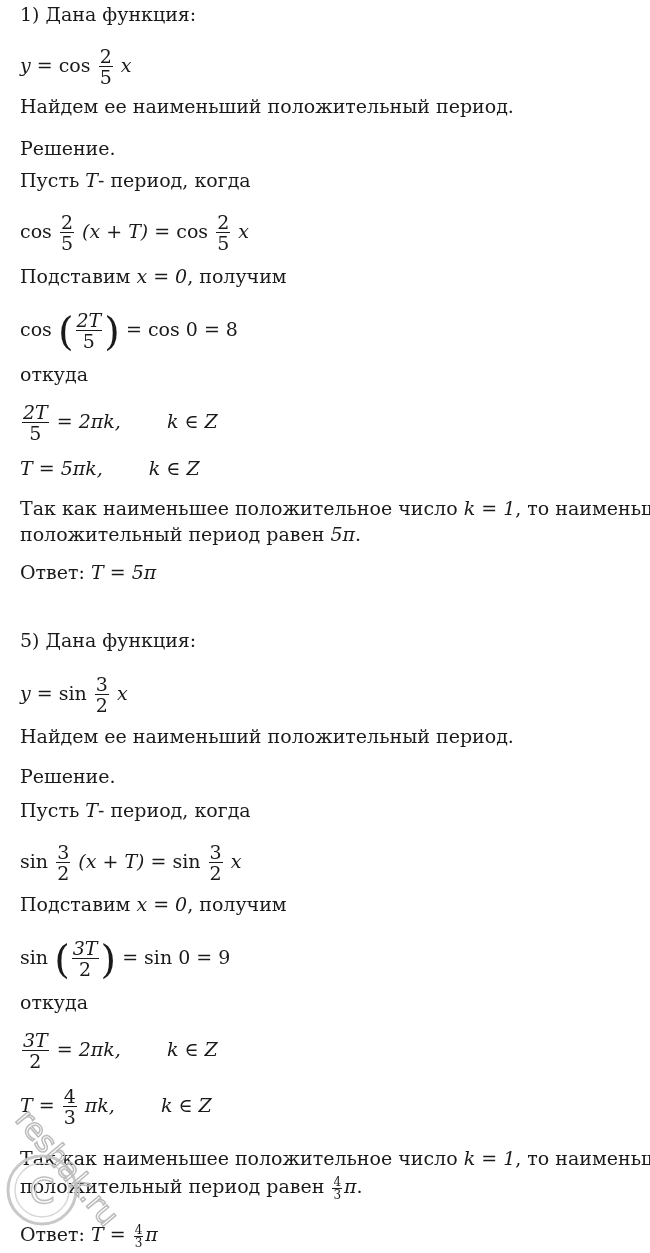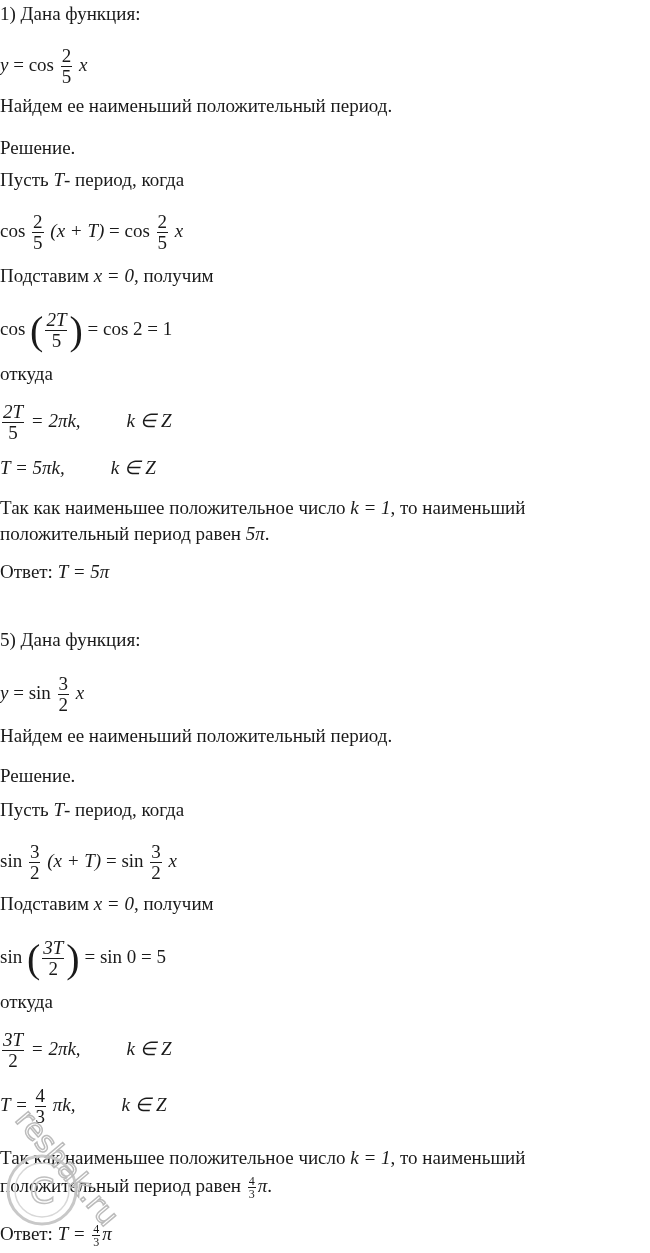--- a/index.html
+++ b/index.html
@@ -1,21 +1,21 @@
 <!DOCTYPE html>
 <html><head>
 <meta charset="utf-8">
 <style>
   html, body { margin: 0; padding: 0; background: #ffffff; }
   body {
     width: 650px; height: 1253px; position: relative; overflow: hidden;
     font-family: "DejaVu Serif", "Liberation Serif", serif;
     color: #1a1a1a; font-size: 19px;
   }
-  .line { position: absolute; left: 0; white-space: nowrap; line-height: 24px; font-family: Liberation Serif, serif; }
+  .line { position: absolute; left: 20px; white-space: nowrap; line-height: 24px; }
   .mi { font-style: italic; }
   .frac { display: inline-block; vertical-align: middle; text-align: center; margin: 0 2px; }
   .frac .num { display: block; line-height: 20px; padding: 0 1px; }
   .frac .den { display: block; line-height: 20px; border-top: 1.5px solid #1a1a1a; padding: 0 1px; }
   .frac.small { font-size: 12px; }
   .frac.small .num, .frac.small .den { line-height: 12px; }
   .paren { font-size: 40px; vertical-align: middle; line-height: 40px; font-weight: 300; }
   .gap { display: inline-block; width: 46px; }
   .watermark {
     position: absolute; left: 0px; top: 1090px; width: 150px; height: 163px;
@@ -47,21 +47,21 @@
   <span class="mi">x</span>
 </div>
 
 <div class="line" style="top:264px">
   <span>Подставим </span><span class="mi">x = 0</span><span>, получим</span>
 </div>
 
 <div class="line" style="top:310px">
   <span>cos</span>
   <span class="paren">(</span><span class="frac"><span class="num mi">2T</span><span class="den">5</span></span><span class="paren">)</span>
-  <span>= cos 2 = 1</span>
+  <span>= cos 0 = 8</span>
 </div>
 
 <div class="line" style="top:362px">откуда</div>
 
 <div class="line" style="top:402px">
   <span class="frac"><span class="num mi">2T</span><span class="den">5</span></span>
   <span class="mi">= 2πk,</span><span class="gap"></span><span class="mi">k ∈ Z</span>
 </div>
 
 <div class="line" style="top:456px">
@@ -100,21 +100,21 @@
   <span class="mi">x</span>
 </div>
 
 <div class="line" style="top:892px">
   <span>Подставим </span><span class="mi">x = 0</span><span>, получим</span>
 </div>
 
 <div class="line" style="top:938px">
   <span>sin</span>
   <span class="paren">(</span><span class="frac"><span class="num mi">3T</span><span class="den">2</span></span><span class="paren">)</span>
-  <span>= sin 0 = 5</span>
+  <span>= sin 0 = 9</span>
 </div>
 
 <div class="line" style="top:990px">откуда</div>
 
 <div class="line" style="top:1030px">
   <span class="frac"><span class="num mi">3T</span><span class="den">2</span></span>
   <span class="mi">= 2πk,</span><span class="gap"></span><span class="mi">k ∈ Z</span>
 </div>
 
 <div class="line" style="top:1086px">

